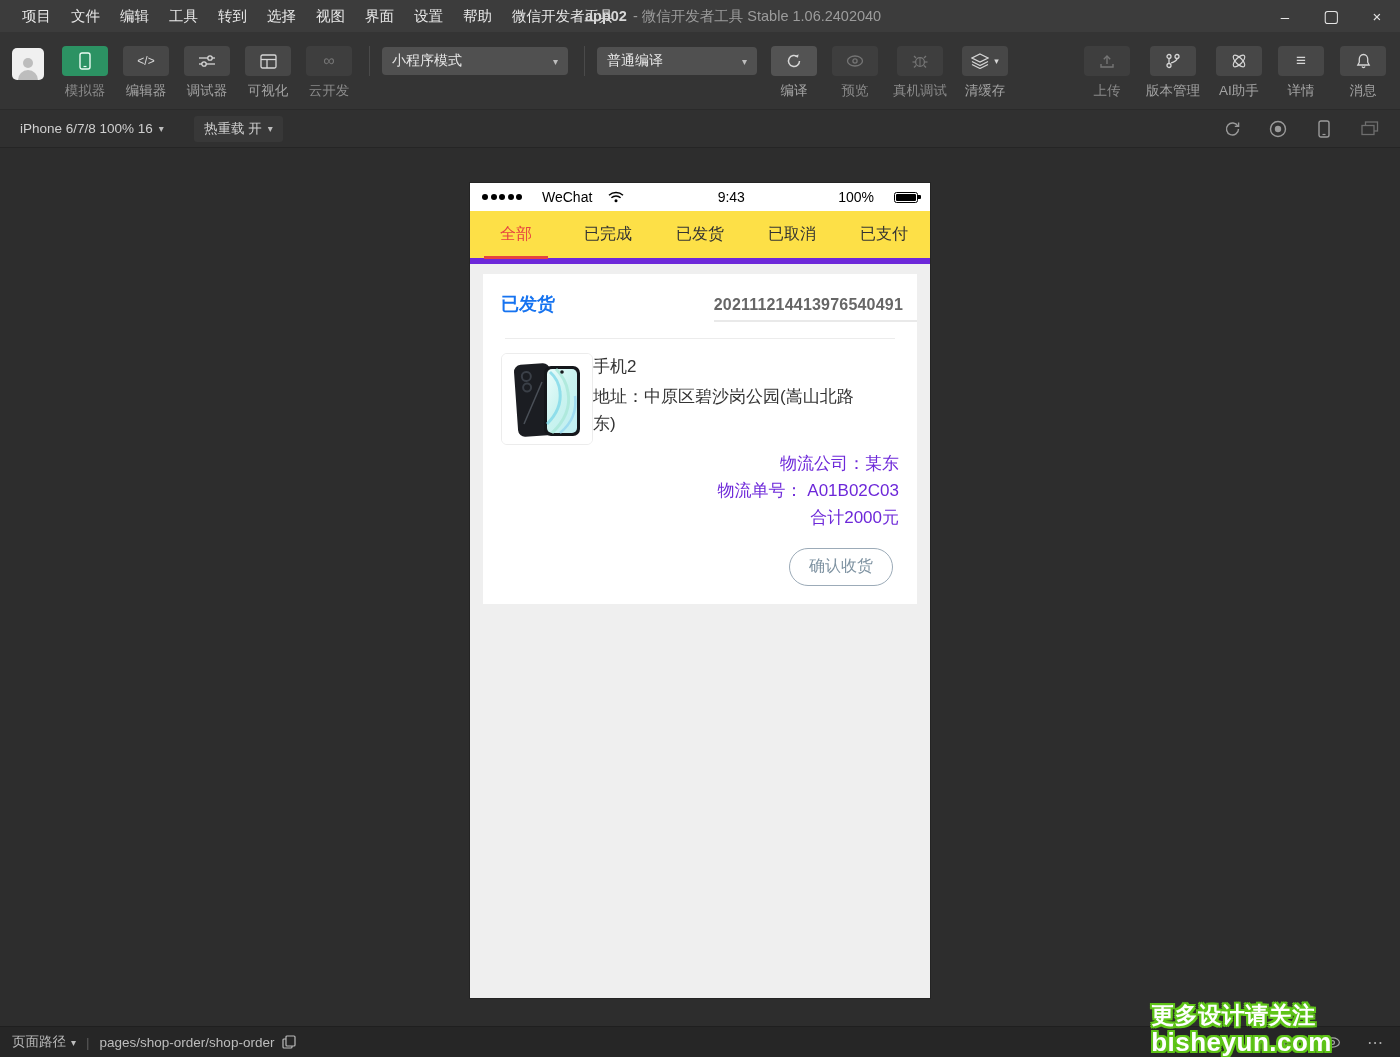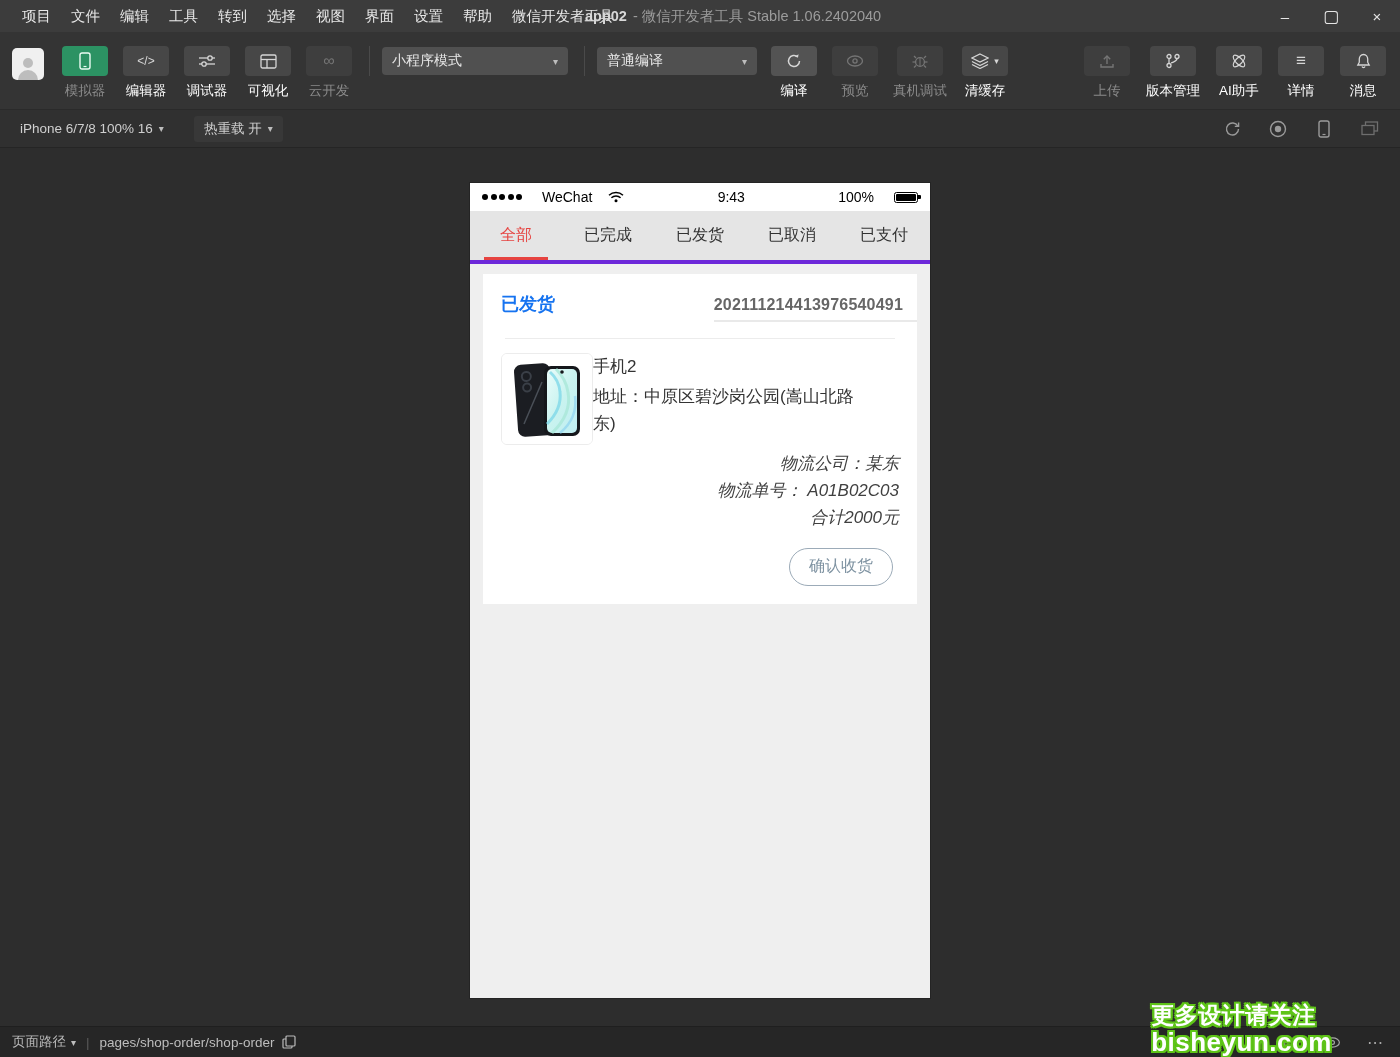--- a/index.html
+++ b/index.html
@@ -31,21 +31,21 @@
   .avatar .head { width:10px; height:10px; border-radius:50%; background:#bdbdbd; position:absolute; margin-bottom:12px; }
   .avatar .bodyshape { width:20px; height:10px; border-radius:10px 10px 0 0; background:#bdbdbd; }
   .tool-btn { display:flex; flex-direction:column; align-items:center; margin-right:15px; cursor:pointer; }
   .tb-icon {
     width:46px; height:30px; border-radius:4px; background:#474747; color:#d6d6d6;
     display:flex; align-items:center; justify-content:center; font-size:12px;
   }
   .tb-icon.green { background:#2c9263; color:#eafbf2; }
   .tb-icon.dim { background:#3e3e3e; color:#757575; }
   .tb-icon.lit { background:#535353; }
-  .tb-label { font-size:13.5px; color:#ffffff; margin-top:6px; white-space:nowrap; }
+  .tb-label { font-size:13.5px; color:#a3a3a3; margin-top:6px; white-space:nowrap; }
   .tb-label.muted { color:#8b8b8b; }
   .vsep { width:1px; height:30px; background:#4a4a4a; margin:0 12px 0 2px; }
   .dropdown {
     width:186px; height:28px; background:#505050; border-radius:4px; margin-top:1px;
     display:flex; align-items:center; justify-content:space-between; padding:0 10px;
     font-size:14px; color:#e6e6e6; cursor:pointer; margin-right:14px;
   }
   .dropdown.small { width:160px; }
   .dd-caret { font-size:10px; color:#bdbdbd; }
   .tb-caret { font-size:9px; margin-left:5px; color:#d6d6d6; }
@@ -75,37 +75,37 @@
   .p-title { position:absolute; left:0; right:0; text-align:center; font-size:17px; color:#000; pointer-events:none; }
   .capsule {
     position:absolute; right:12px; top:9px; width:108px; height:35px; border:1px solid #e3e3e3;
     border-radius:18px; display:flex; align-items:center; background:#fff;
   }
   .cap-half { flex:1; display:flex; align-items:center; justify-content:center; cursor:pointer; height:100%; }
   .cap-div { width:1px; height:20px; background:#e8e8e8; }
   .dots3 { display:flex; gap:4px; }
   .dots3 i { width:5px; height:5px; border-radius:50%; background:#111; }
   
-  .p-tabs { height:53px; display:flex; background:#e5e5e5; border-bottom:4px solid #6d28d9; }
+  .p-tabs { height:53px; display:flex; background:#fde047; border-bottom:6px solid #6d28d9; }
   .p-tab { flex:1; display:flex; align-items:center; justify-content:center; font-size:16px; color:#333; cursor:pointer; }
   .p-tab span { padding:14px 16px 11px; border-bottom:3px solid transparent; }
   .p-tab.active { color:#e64340; }
   .p-tab.active span { border-bottom-color:#e64340; }
   
   .p-content { flex:1; background:#efefef; padding-top:10px; overflow:hidden; }
   .order-card { background:#fff; margin:0 13px; padding-bottom:18px; }
   .oc-head { display:flex; align-items:baseline; justify-content:space-between; padding:18px 0 8px 18px; }
   .oc-status { color:#1673f0; font-size:18px; font-weight:700; }
   .oc-no { color:#666; font-size:16px; font-weight:700; padding-right:14px; border-bottom:2px solid #e9e9e9; padding-bottom:6px; letter-spacing:.2px; }
   .oc-divider { border-top:1px solid #ececec; margin:8px 22px 0; }
   .oc-product { display:flex; padding:14px 18px 0; }
   .oc-img { width:92px; height:92px; border:1px solid #ececec; border-radius:6px; flex:none; overflow:hidden; background:#fff; }
   .oc-info { font-size:17px; color:#333; line-height:1.62; max-width:280px; }
   .oc-name { margin-bottom:2px; }
-  .oc-logi { text-align:right; padding:6px 18px 0; font-size:17px; color:#404040; line-height:1.58;font-style:italic; }
+  .oc-logi { text-align:right; padding:6px 18px 0; font-size:17px; color:#6d28d9; line-height:1.58; }
   .oc-btn-row { display:flex; justify-content:flex-end; padding:16px 24px 0; }
   .confirm-btn {
     min-width:104px; height:38px; border:1px solid #9cabb8; border-radius:19px; background:#fff;
     color:#7f93a2; font-size:16px; padding:0 18px; cursor:pointer; font-family:inherit;
   }
   
   .watermark {
     position:absolute; right:68px; bottom:1px; z-index:5; font-weight:700; line-height:1.08;
     color:#fff; text-align:left; letter-spacing:.5px;
     text-shadow:2px 0 0 #5ec418,-2px 0 0 #5ec418,0 2px 0 #5ec418,0 -2px 0 #5ec418,2px 2px 0 #5ec418,-2px -2px 0 #5ec418,2px -2px 0 #5ec418,-2px 2px 0 #5ec418;

